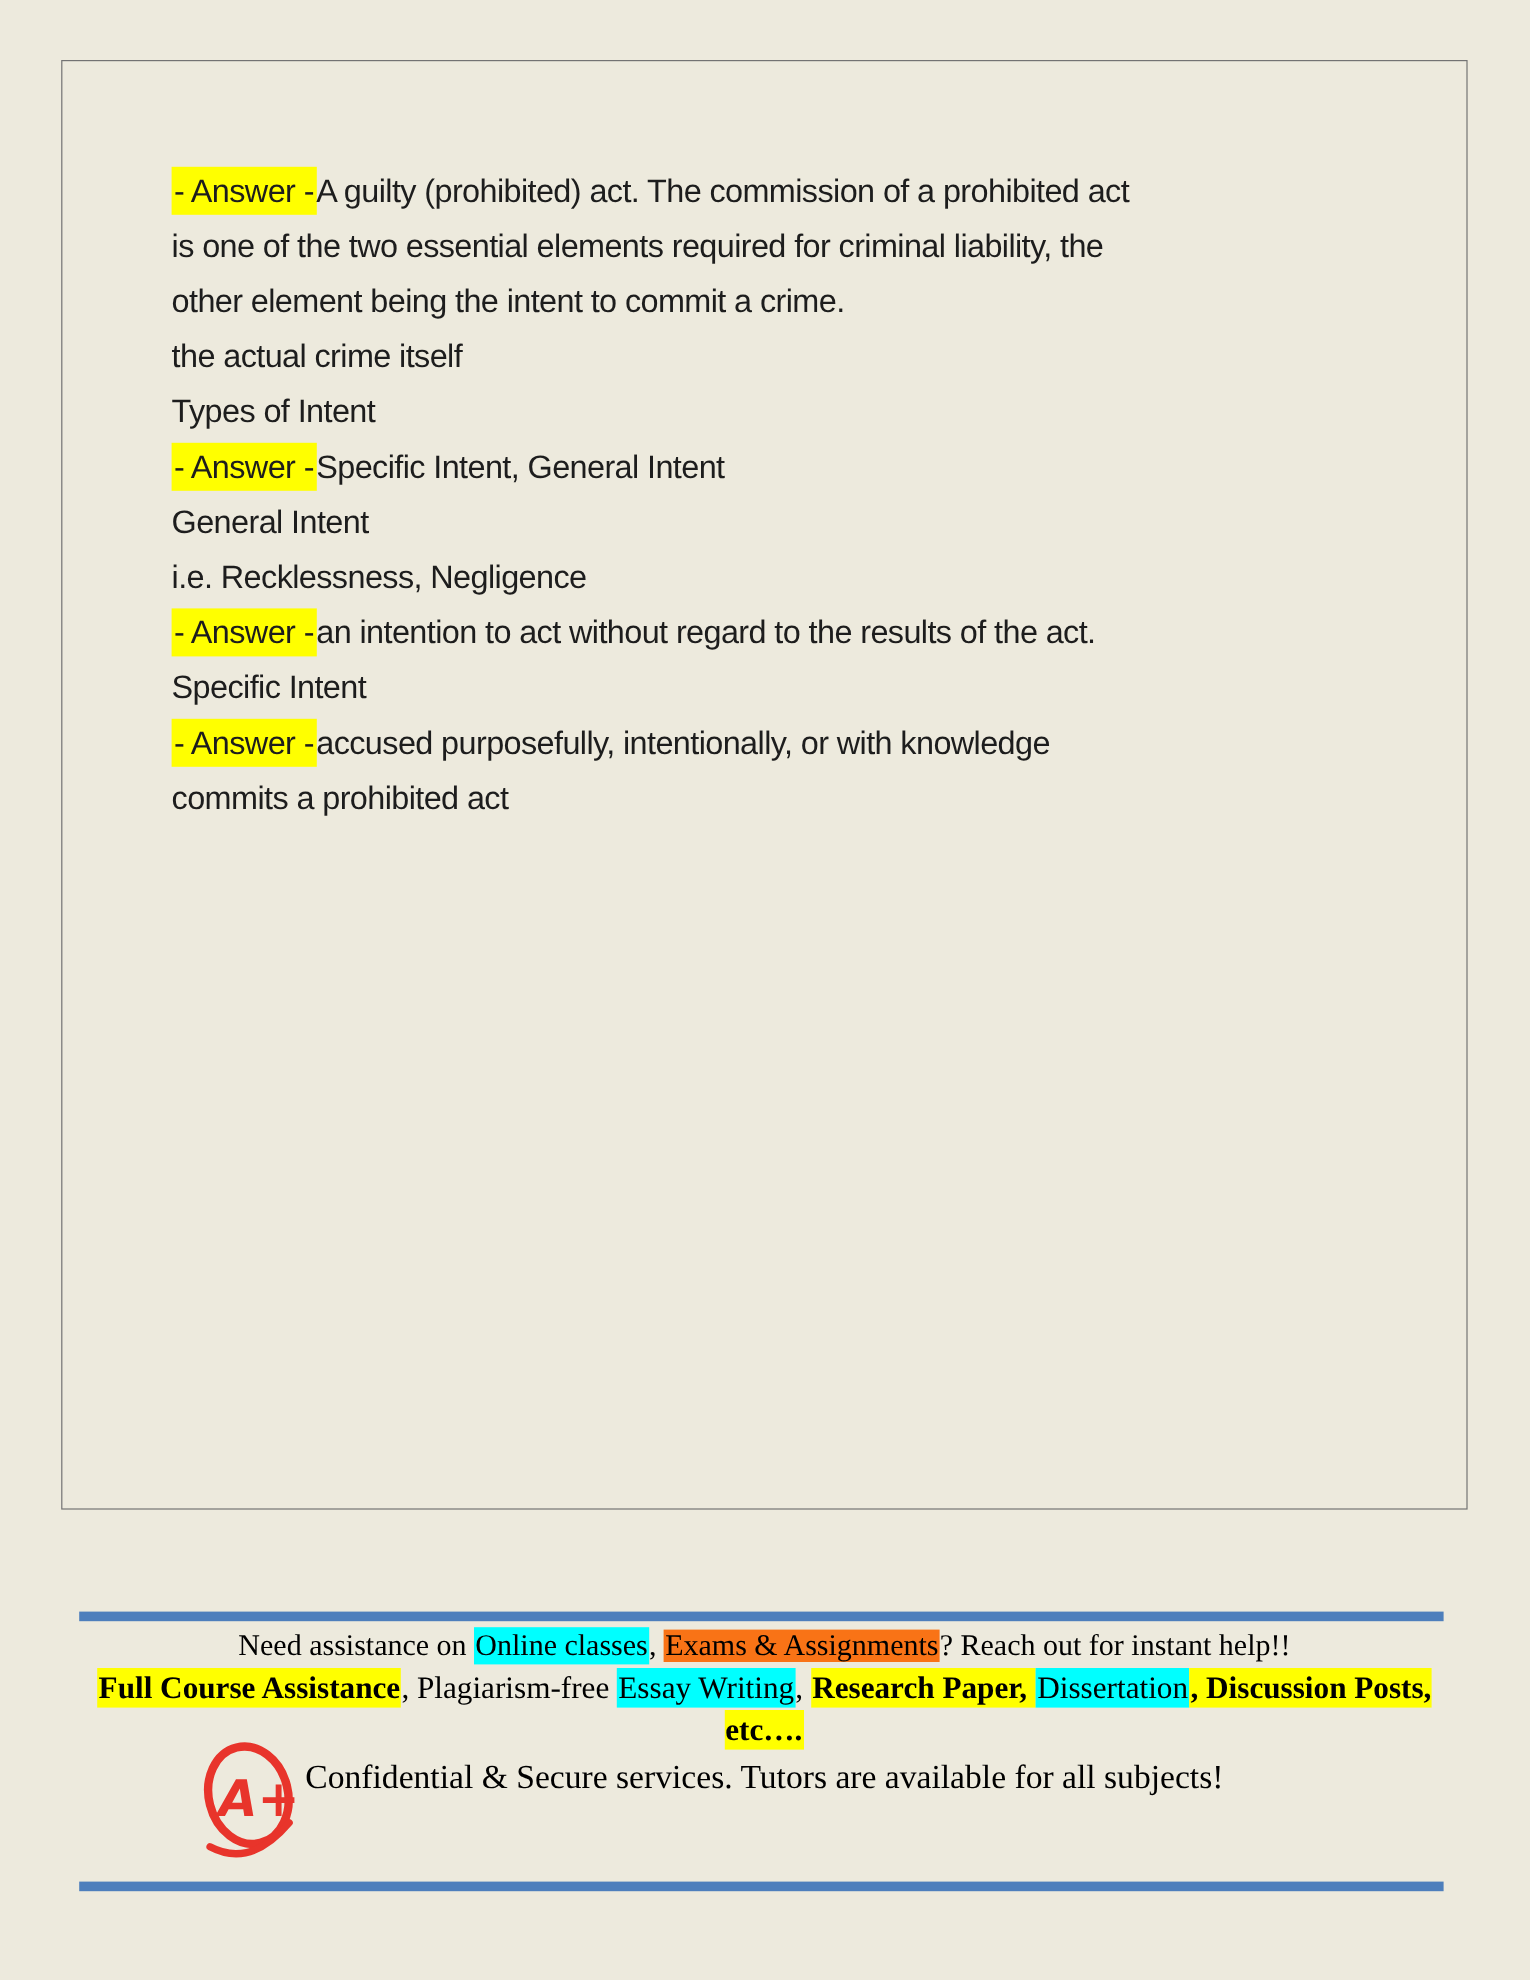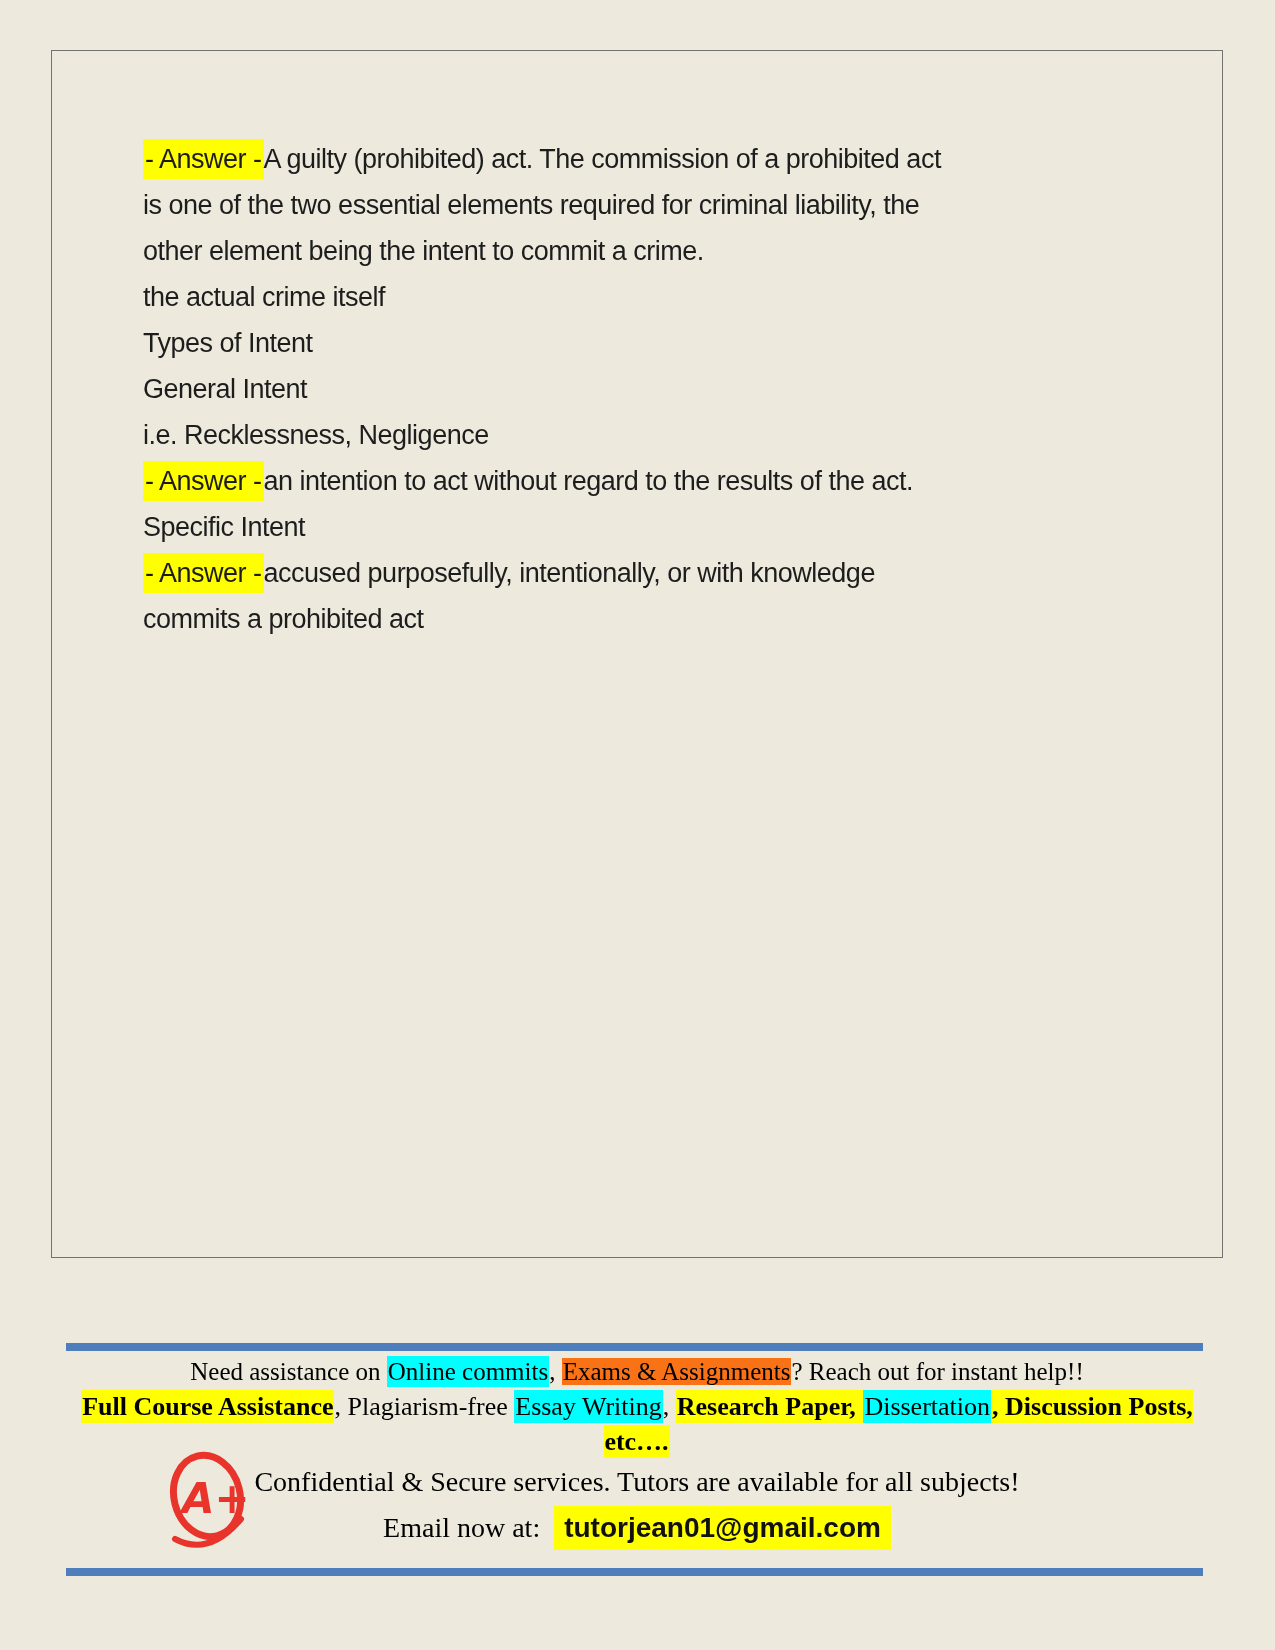--- a/index.html
+++ b/index.html
@@ -78,47 +78,44 @@
   <div class="content">
 
     <p class="block"><span class="hl-yellow">- Answer -</span><span>A guilty (prohibited) act. The commission of a prohibited act
 is one of the two essential elements required for criminal liability, the
 other element being the intent to commit a crime.</span></p>
 
     <p class="block gap-section"><span>the actual crime itself</span></p>
 
     <p class="block gap-section"><span>Types of Intent</span></p>
 
+    <p class="block gap-answer"><span class="hl-yellow">- Answer -</span><span>Specific Intent, General Intent</span></p>
 
     <p class="block gap-section"><span>General Intent</span></p>
 
     <p class="block gap-section"><span>i.e. Recklessness, Negligence</span></p>
 
     <p class="block gap-answer"><span class="hl-yellow">- Answer -</span><span>an intention to act without regard to the results of the act.</span></p>
 
     <p class="block gap-section"><span>Specific Intent</span></p>
 
     <p class="block gap-answer"><span class="hl-yellow">- Answer -</span><span>accused purposefully, intentionally, or with knowledge
 commits a prohibited act</span></p>
 
   </div>
 
   <div class="divider top"></div>
 
   <div class="footer-lines">
-    <div class="footer-line1"><span>Need assistance on </span><span class="fhl-cyan">Online commits</span><span>, </span><span class="fhl-green">Exams &amp; Assignments</span><span>? Reach out for instant help!!</span></div>
+    <div class="footer-line1"><span>Need assistance on </span><span class="fhl-cyan">Online classes</span><span>, </span><span class="fhl-green">Exams &amp; Assignments</span><span>? Reach out for instant help!!</span></div>
     <div class="footer-line2"><span class="fhl-yellow">Full Course Assistance</span><span>, Plagiarism-free </span><span class="fhl-cyan">Essay Writing</span><span>, </span><span class="fhl-yellow">Research Paper, </span><span class="fhl-cyan">Dissertation</span><span class="fhl-yellow">, Discussion Posts, etc….</span></div>
   </div>
 
   <div class="tagline-block">
     <p class="confidential">Confidential &amp; Secure services. Tutors are available for all subjects!</p>
-    <div class="email-row">
-      <span class="email-label">Email now at:</span>
-      <span class="email-address">tutorjean01@gmail.com</span>
-    </div>
   </div>
 
   <svg class="logo" viewBox="0 0 82 104">
     <ellipse cx="40" cy="47" rx="33" ry="41" transform="rotate(-14 40 47)" fill="none" stroke="#e8342b" stroke-width="7"></ellipse>
     <path d="M8 90 Q 42 108 74 70" fill="none" stroke="#e8342b" stroke-width="6" stroke-linecap="round"></path>
     <text x="15" y="64" font-family="DejaVu Sans, sans-serif" font-size="42" font-weight="bold" font-style="italic" fill="#e8342b">A+</text>
   </svg>
 
   <div class="divider bottom"></div>
 

